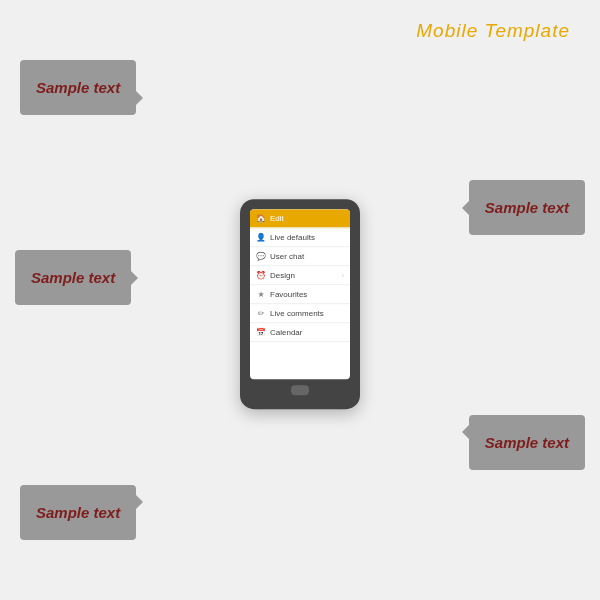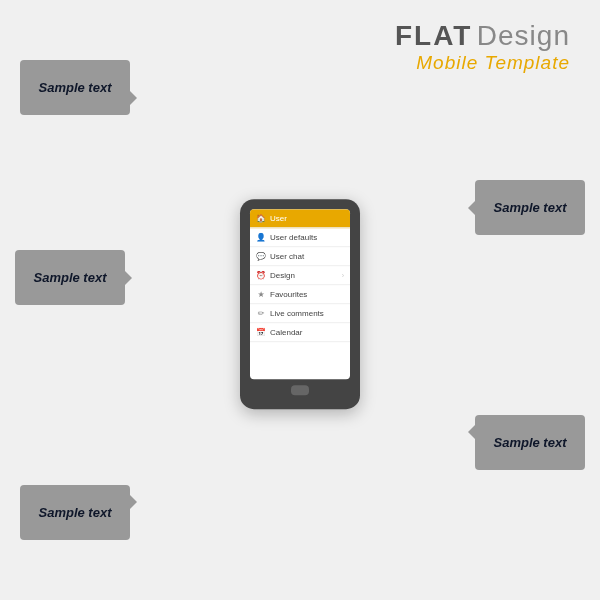--- a/index.html
+++ b/index.html
@@ -108,22 +108,22 @@
       background: #999;
       border-radius: 4px;
       padding: 10px 16px;
       min-width: 110px;
       min-height: 55px;
       display: flex;
       align-items: center;
       justify-content: center;
     }
     .callout-label {
-      color: #0f172a;
-      font-size: 13px;
+      color: #7f1d1d;
+      font-size: 15px;
       font-style: italic;
       font-weight: 600;
     }
 
     
     
     .callout-tl {
       top: 60px;
       left: 20px;
     }
@@ -191,37 +191,33 @@
       left: -14px;
       top: 10px;
       border: 7px solid transparent;
       border-right-color: #999;
     }
   </style>
 </head>
 <body>
 
 <div class="title-area">
-  <div>
-    <span class="title-flat">FLAT</span>
-    <span class="title-design">Design</span>
-  </div>
   <div class="title-subtitle">Mobile Template</div>
 </div>
 
 <div class="phone">
   <div class="phone-screen" id="phone-screen">
 
   <div class="menu-item active">
         <span class="menu-icon">🏠</span>
-        <span>User</span>
+        <span>Edit</span>
       </div>
       <div class="menu-item">
         <span class="menu-icon">👤</span>
-        <span>User defaults</span>
+        <span>Live defaults</span>
       </div>
       <div class="menu-item">
         <span class="menu-icon">💬</span>
         <span>User chat</span>
       </div>
       <div class="menu-item">
         <span class="menu-icon">⏰</span>
         <span>Design</span>
         <span class="menu-arrow">›</span>
       </div>

